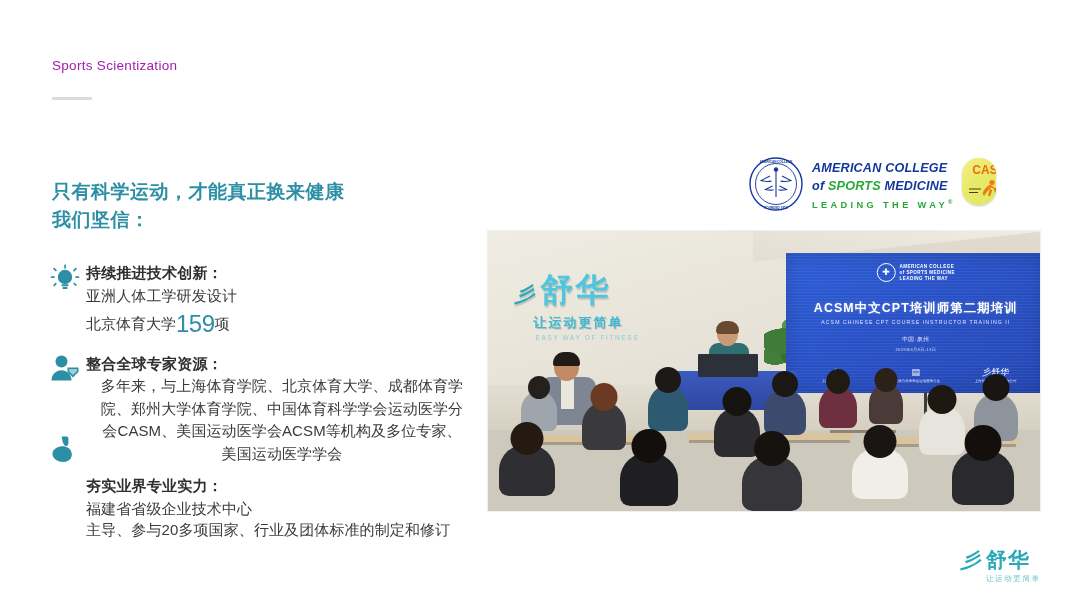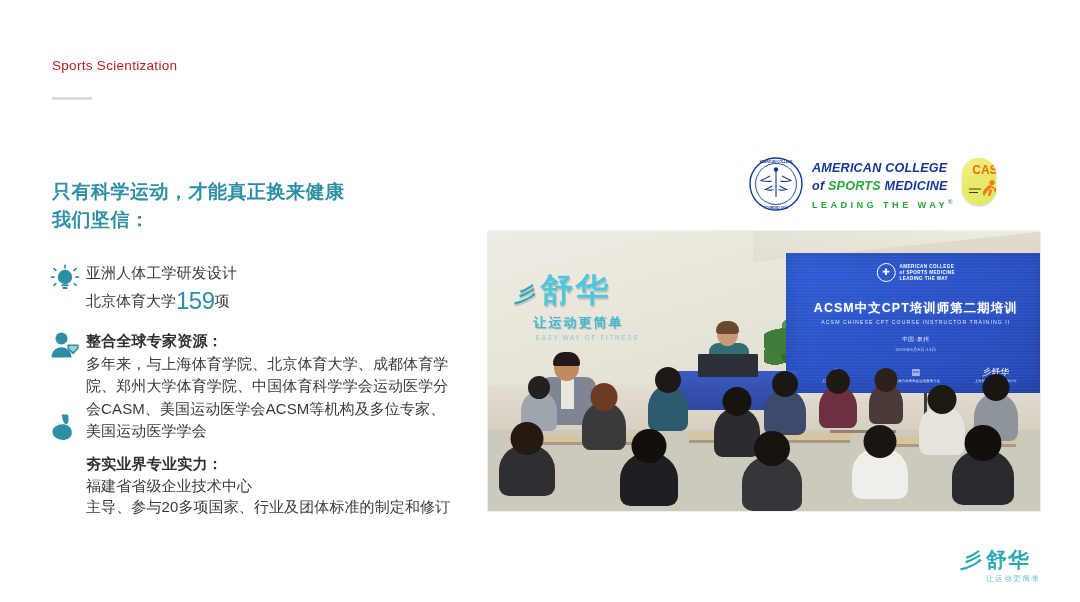--- a/index.html
+++ b/index.html
@@ -21,21 +21,21 @@
   .slide-title {
     font-size: 35px;
     font-weight: bold;
     color: #2d8fa5;
     letter-spacing: 1px;
     line-height: 1.05;
     white-space: nowrap;
   }
   .slide-subtitle {
     font-size: 13.5px;
-    color: #b91c1c;
+    color: #a21caf;
     letter-spacing: 0.3px;
     margin-top: 6px;
     white-space: nowrap;
   }
   .title-rule {
     margin-top: 24px;
     width: 40px;
     height: 3px;
     background: #dcdcdc;
   }
@@ -70,21 +70,21 @@
     color: #2f2f2f;
     line-height: 1.5;
     letter-spacing: 0.2px;
   }
   .bullet-line {
     font-size: 15px;
     color: #3a3a3a;
     line-height: 1.42;
     letter-spacing: 0.1px;
   }
-  .bullet-line.tall { line-height: 1.5; }
+  .bullet-line.tall { line-height: 1.5; text-align: center; }
   .stat-line {
     font-size: 15px;
     color: #3a3a3a;
     margin-top: 4px;
     line-height: 1.2;
   }
   .stat-number {
     font-size: 24px;
     color: #2d8fa5;
     font-weight: normal;
@@ -347,20 +347,21 @@
           <rect x="2.6" y="14.2" width="4.3" height="1.7" rx="0.8"></rect>
           <rect x="27.1" y="14.2" width="4.3" height="1.7" rx="0.8"></rect>
           <rect x="6.1" y="5.4" width="1.7" height="4.3" rx="0.8" transform="rotate(-45 6.9 7.5)"></rect>
           <rect x="26.2" y="5.4" width="1.7" height="4.3" rx="0.8" transform="rotate(45 27 7.5)"></rect>
           <rect x="6.1" y="20.4" width="1.7" height="4.0" rx="0.8" transform="rotate(45 6.9 22.4)"></rect>
           <rect x="26.2" y="20.4" width="1.7" height="4.0" rx="0.8" transform="rotate(-45 27 22.4)"></rect>
         </g>
       </svg>
     </span>
     <div class="bullet-body">
+      <div class="bullet-head">持续推进技术创新：</div>
       <div class="bullet-line">亚洲人体工学研发设计</div>
       <div class="stat-line"><span>北京体育大学</span><span class="stat-number">159</span><span>项</span></div>
     </div>
   </div>
 
   <div class="bullet-row row-experts">
     <span class="bullet-icon">
       <svg viewBox="0 0 34 34" width="34" height="34" aria-hidden="true">
         <g fill="#2d8fa5">
           <circle cx="13.5" cy="8.5" r="6"></circle>

